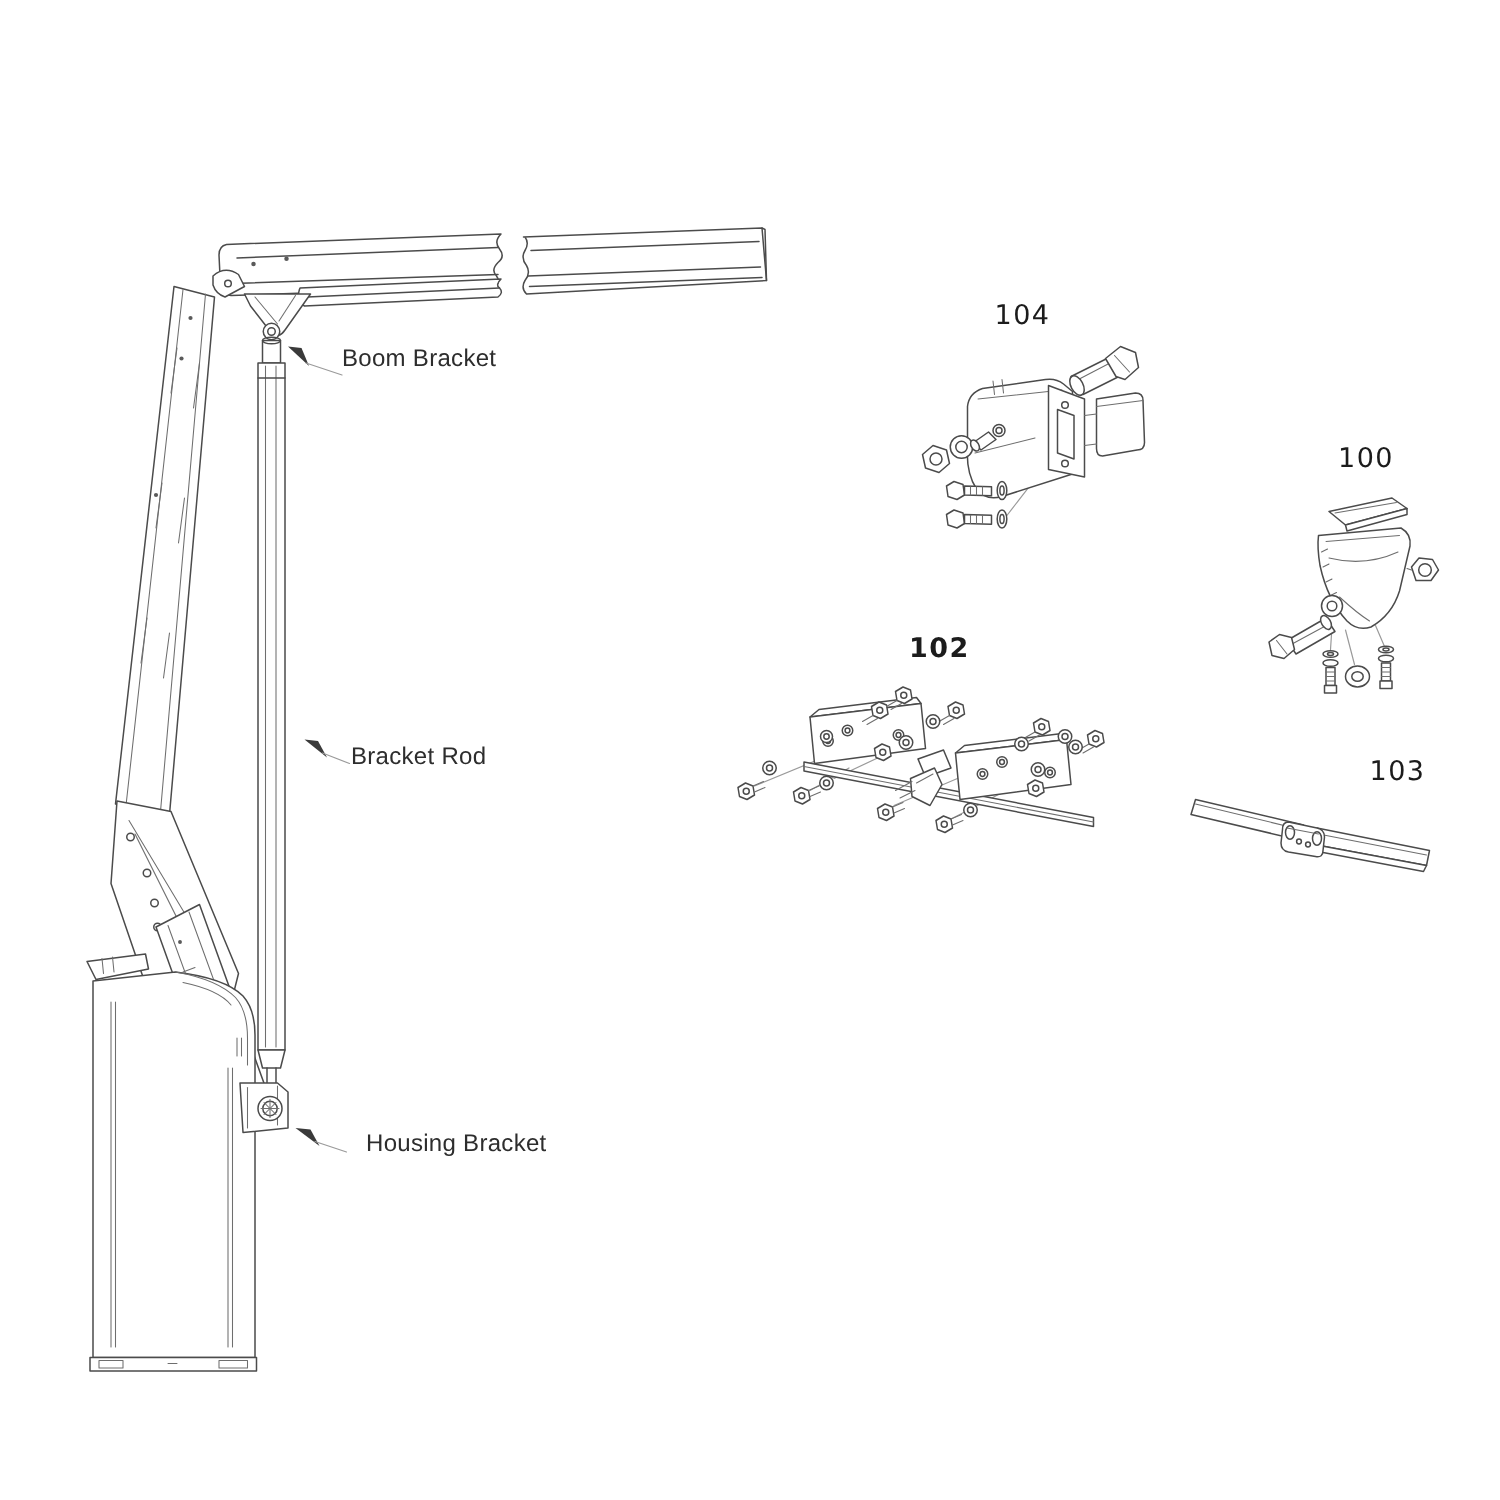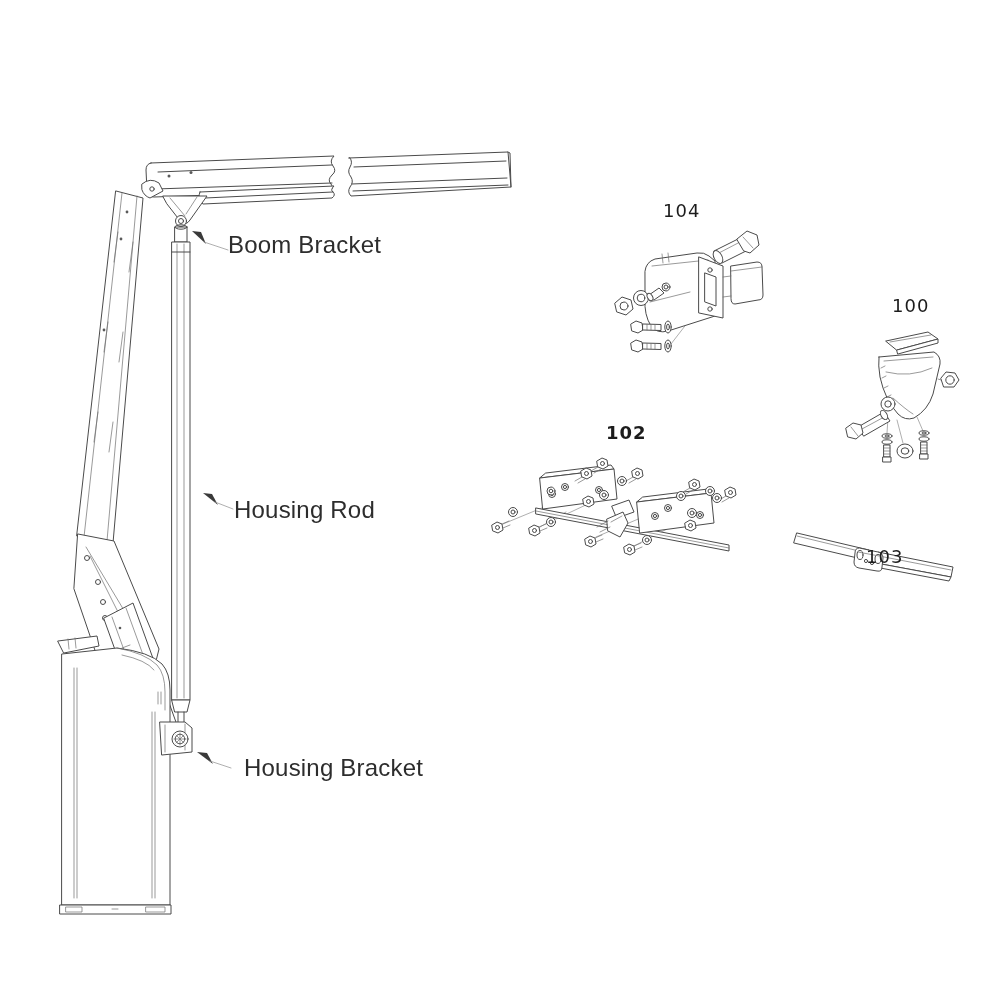--- a/index.html
+++ b/index.html
@@ -6,21 +6,21 @@
   .stage{position:relative;width:1000px;height:1000px;background:#ffffff;overflow:hidden;
          font-family:"Liberation Sans",sans-serif;}
   .stage svg{position:absolute;left:0;top:0;}
   svg path,svg line,svg circle,svg ellipse,svg polygon,svg rect{
       stroke:#4b4b4b;stroke-width:1;fill:none;stroke-linecap:round;stroke-linejoin:round;}
   svg .fw{fill:#ffffff;}
   svg .thin{stroke-width:.7;stroke:#6e6e6e;}
   svg .leader{stroke:#9a9a9a;stroke-width:.8;}
   svg .dot{fill:#5a5a5a;stroke:none;}
   svg .head{fill:#3a3a3a;stroke:none;}
-  .callout{position:absolute;font-size:24px;color:#2d2d2d;letter-spacing:.2px;white-space:nowrap;}
+  .callout{position:absolute;font-size:16px;color:#2d2d2d;letter-spacing:.2px;white-space:nowrap;}
   .partnum{position:absolute;font-size:18px;color:#1c1c1c;font-family:"DejaVu Sans",sans-serif;
            letter-spacing:1px;white-space:nowrap;}
 </style>
 </head>
 <body>
 
 <div class="stage">
 
 <svg width="1000" height="1000" viewBox="0 0 1000 1000">
 
@@ -363,21 +363,21 @@
     <path class="fw" d="M859,548 q-4,0 -4,5 L854,562 q0,5 5,6 L877,571 q5,1 5,-4 L883,558 q0,-5 -5,-6 Z"></path>
     <ellipse cx="860" cy="555" rx="3" ry="4.5"></ellipse>
     <ellipse cx="878" cy="559" rx="3" ry="4.5"></ellipse>
     <circle cx="866" cy="561" r="1.6"></circle>
     <circle cx="872" cy="563" r="1.6"></circle>
     <path class="thin" d="M858,552 L879,556"></path>
   </g>
 </svg>
 
 <div class="callout" style="left:228px;top:231px;">Boom Bracket</div>
-<div class="callout" style="left:234px;top:496px;">Housing Rod</div>
+<div class="callout" style="left:234px;top:496px;">Bracket Rod</div>
 <div class="callout" style="left:244px;top:754px;">Housing Bracket</div>
 
 <div class="partnum" style="left:663px;top:200px;">104</div>
 <div class="partnum" style="left:892px;top:295px;">100</div>
 <div class="partnum" style="left:606px;top:422px;font-weight:bold;">102</div>
-<div class="partnum" style="left:866px;top:504px;margin-top:42px;">103</div>
+<div class="partnum" style="left:913px;top:504px;">103</div>
 
 </div>
 
 </body></html>

